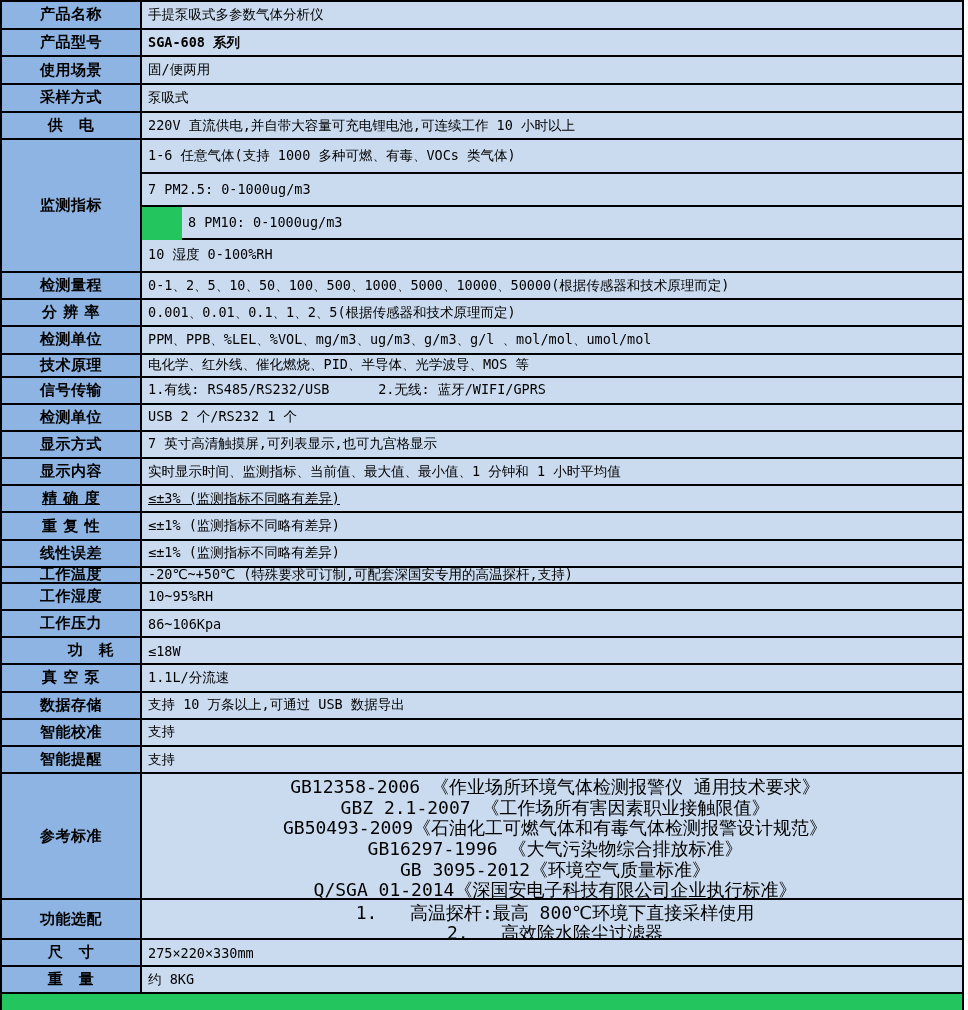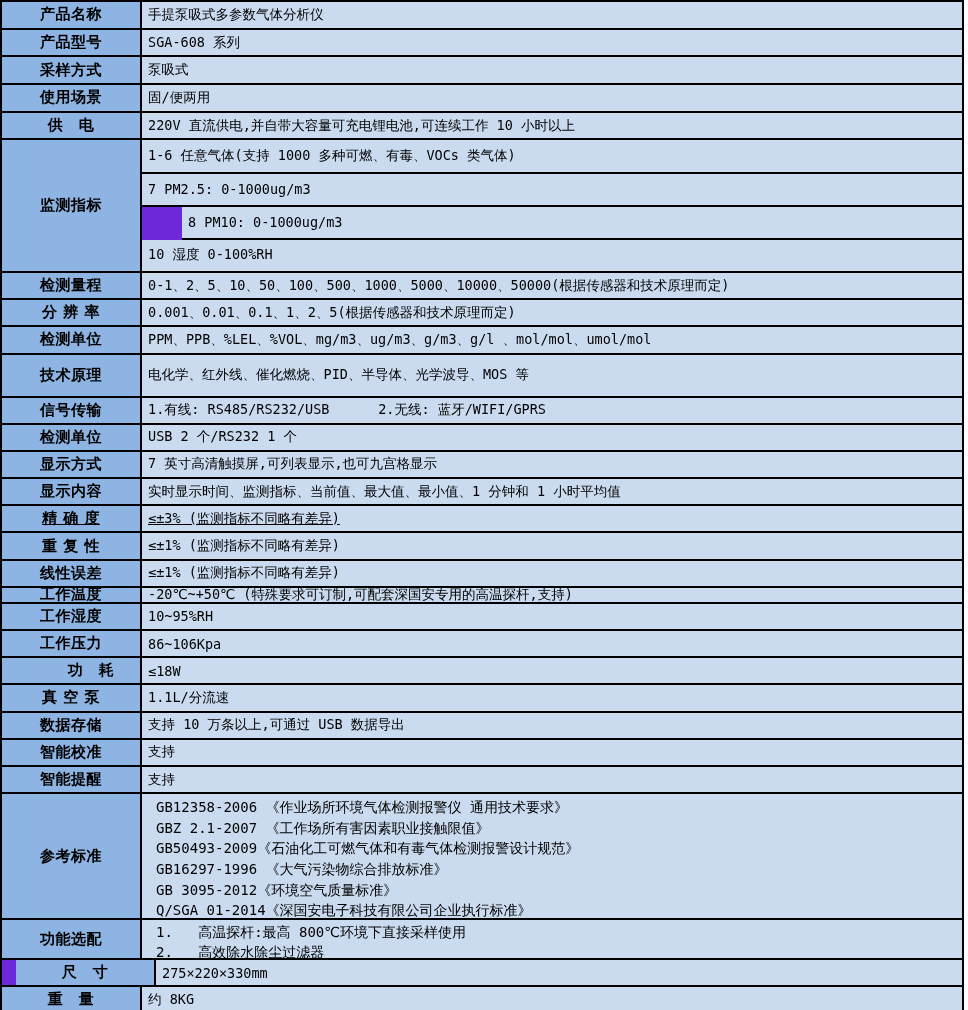--- a/index.html
+++ b/index.html
@@ -1,20 +1,20 @@
 <!DOCTYPE html>
 <html><head>
 <meta charset="utf-8">
 <style>
   html,body{margin:0;padding:0;background:#ffffff;}
   body{width:968px;height:1010px;overflow:hidden;font-family:"DejaVu Sans",sans-serif;color:#000;}
   .spec-table{
     width:964px;height:1010px;box-sizing:border-box;
     border-top:2px solid #000;border-left:2px solid #000;border-right:2px solid #f9a8d4;
-    background:#6d28d9;overflow:hidden;
+    background:#22c55e;overflow:hidden;
   }
   .row{display:flex;box-sizing:border-box;border-bottom:2px solid #000;}
   .label-cell{
     width:140px;flex:0 0 140px;box-sizing:border-box;border-right:2px solid #000;
     display:flex;align-items:center;justify-content:center;
     font-weight:bold;font-size:15px;letter-spacing:0.5px;white-space:pre;
   }
   .value-cell{
     flex:1;box-sizing:border-box;display:flex;align-items:center;
     padding-left:6px;font-size:13.5px;white-space:pre-wrap;
@@ -22,46 +22,47 @@
   }
   .sub-col{flex:1;display:flex;flex-direction:column;}
   .sub-row{
     flex:1;box-sizing:border-box;border-bottom:2px solid #000;
     display:flex;align-items:center;padding-left:6px;font-size:13.5px;white-space:pre-wrap;
     font-family:"DejaVu Sans Mono","DejaVu Sans",monospace;
   }
   .sub-row:last-child{border-bottom:none;}
   .lines-cell{
     flex:1;box-sizing:border-box;display:block;align-items:flex-start;
-    padding-left:14px;padding-top:3px;font-size:14px;white-space:pre-wrap;
+    padding-left:6px;padding-top:3px;font-size:18px;white-space:pre-wrap;
     font-family:"DejaVu Sans Mono","DejaVu Sans",monospace;
+    text-align:center;
   }
   .lines-cell .line{display:block;}
   .lh-ref .line{line-height:20.6px;}
   .lh-opt .line{line-height:19.2px;}
 </style>
 </head>
 <body>
 
 <div class="spec-table" id="spec-table" style="border-color: rgb(0, 0, 0);">
     <div class="row" style="height: 27.7px; border-bottom-color: rgb(0, 0, 0);">
       <div class="label-cell" style="background: rgb(141, 180, 226); border-right-color: rgb(0, 0, 0);">产品名称</div>
       <div class="value-cell" style="background: rgb(203, 219, 239);">手提泵吸式多参数气体分析仪</div>
     </div>
     <div class="row" style="height: 27.7px; border-bottom-color: rgb(0, 0, 0);">
       <div class="label-cell" style="background: rgb(141, 180, 226); border-right-color: rgb(0, 0, 0);">产品型号</div>
-      <div class="value-cell" style="background: rgb(203, 219, 239);">SGA-608 系列</div>
+      <div class="value-cell" style="background: rgb(203, 219, 239); font-weight: bold;">SGA-608 系列</div>
+    </div>
+    <div class="row" style="height: 27.7px; border-bottom-color: rgb(0, 0, 0);">
+      <div class="label-cell" style="background: rgb(141, 180, 226); border-right-color: rgb(0, 0, 0);">使用场景</div>
+      <div class="value-cell" style="background: rgb(203, 219, 239);">固/便两用</div>
     </div>
     <div class="row" style="height: 27.7px; border-bottom-color: rgb(0, 0, 0);">
       <div class="label-cell" style="background: rgb(141, 180, 226); border-right-color: rgb(0, 0, 0);">采样方式</div>
       <div class="value-cell" style="background: rgb(203, 219, 239);">泵吸式</div>
-    </div>
-    <div class="row" style="height: 27.7px; border-bottom-color: rgb(0, 0, 0);">
-      <div class="label-cell" style="background: rgb(141, 180, 226); border-right-color: rgb(0, 0, 0);">使用场景</div>
-      <div class="value-cell" style="background: rgb(203, 219, 239);">固/便两用</div>
     </div>
     <div class="row" style="height: 27.7px; border-bottom-color: rgb(0, 0, 0);">
       <div class="label-cell" style="background: rgb(141, 180, 226); border-right-color: rgb(0, 0, 0);">供　电</div>
       <div class="value-cell" style="background: rgb(203, 219, 239);">220V 直流供电,并自带大容量可充电锂电池,可连续工作 10 小时以上</div>
     </div>
     <div class="row" style="height: 132.5px; border-bottom-color: rgb(0, 0, 0);">
       <div class="label-cell" style="background: rgb(141, 180, 226); border-right-color: rgb(0, 0, 0);">监测指标</div>
       <div class="sub-col">
         <div class="sub-row" style="background: rgb(203, 219, 239); border-bottom-color: rgb(0, 0, 0);">1-6 任意气体(支持 1000 多种可燃、有毒、VOCs 类气体)</div>
         <div class="sub-row" style="background: rgb(203, 219, 239); border-bottom-color: rgb(0, 0, 0);">7 PM2.5: 0-1000ug/m3</div>
@@ -74,21 +75,21 @@
       <div class="value-cell" style="background: rgb(203, 219, 239);">0-1、2、5、10、50、100、500、1000、5000、10000、50000(根据传感器和技术原理而定)</div>
     </div>
     <div class="row" style="height: 27.2px; border-bottom-color: rgb(0, 0, 0);">
       <div class="label-cell" style="background: rgb(141, 180, 226); border-right-color: rgb(0, 0, 0);">分 辨 率</div>
       <div class="value-cell" style="background: rgb(203, 219, 239);">0.001、0.01、0.1、1、2、5(根据传感器和技术原理而定)</div>
     </div>
     <div class="row" style="height: 27.2px; border-bottom-color: rgb(0, 0, 0);">
       <div class="label-cell" style="background: rgb(141, 180, 226); border-right-color: rgb(0, 0, 0);">检测单位</div>
       <div class="value-cell" style="background: rgb(203, 219, 239);">PPM、PPB、%LEL、%VOL、mg/m3、ug/m3、g/m3、g/l 、mol/mol、umol/mol</div>
     </div>
-    <div class="row" style="height: 43px; border-bottom-color: rgb(0, 0, 0);">
+    <div class="row" style="height: 23px; border-bottom-color: rgb(0, 0, 0);">
       <div class="label-cell" style="background: rgb(141, 180, 226); border-right-color: rgb(0, 0, 0);">技术原理</div>
       <div class="value-cell" style="background: rgb(203, 219, 239);">电化学、红外线、催化燃烧、PID、半导体、光学波导、MOS 等</div>
     </div>
     <div class="row" style="height: 27.2px; border-bottom-color: rgb(0, 0, 0);">
       <div class="label-cell" style="background: rgb(141, 180, 226); border-right-color: rgb(0, 0, 0);">信号传输</div>
       <div class="value-cell" style="background: rgb(203, 219, 239);">1.有线: RS485/RS232/USB      2.无线: 蓝牙/WIFI/GPRS</div>
     </div>
     <div class="row" style="height: 27.2px; border-bottom-color: rgb(0, 0, 0);">
       <div class="label-cell" style="background: rgb(141, 180, 226); border-right-color: rgb(0, 0, 0);">检测单位</div>
       <div class="value-cell" style="background: rgb(203, 219, 239);">USB 2 个/RS232 1 个</div>
@@ -146,21 +147,21 @@
       <div class="value-cell" style="background: rgb(203, 219, 239);">支持</div>
     </div>
     <div class="row" style="height: 126.3px; border-bottom-color: rgb(0, 0, 0);">
       <div class="label-cell" style="background: rgb(141, 180, 226); border-right-color: rgb(0, 0, 0);">参考标准</div>
       <div class="lines-cell lh-ref" style="background: rgb(203, 219, 239);"><span class="line">GB12358-2006 《作业场所环境气体检测报警仪 通用技术要求》</span><span class="line">GBZ 2.1-2007 《工作场所有害因素职业接触限值》</span><span class="line">GB50493-2009《石油化工可燃气体和有毒气体检测报警设计规范》</span><span class="line">GB16297-1996 《大气污染物综合排放标准》</span><span class="line">GB 3095-2012《环境空气质量标准》</span><span class="line">Q/SGA 01-2014《深国安电子科技有限公司企业执行标准》</span></div>
     </div>
     <div class="row" style="height: 39.5px; border-bottom-color: rgb(0, 0, 0);">
       <div class="label-cell" style="background: rgb(141, 180, 226); border-right-color: rgb(0, 0, 0);">功能选配</div>
       <div class="lines-cell lh-opt" style="background: rgb(203, 219, 239);"><span class="line">1.   高温探杆:最高 800℃环境下直接采样使用</span><span class="line">2.   高效除水除尘过滤器</span></div>
     </div>
-    <div class="row" style="height: 27.2px; border-bottom-color: rgb(0, 0, 0); padding-left: 14px;">
+    <div class="row" style="height: 27.2px; border-bottom-color: rgb(0, 0, 0);">
       <div class="label-cell" style="background: rgb(141, 180, 226); border-right-color: rgb(0, 0, 0);">尺　寸</div>
       <div class="value-cell" style="background: rgb(203, 219, 239);">275×220×330mm</div>
     </div>
     <div class="row" style="height: 27.2px; border-bottom-color: rgb(0, 0, 0);">
       <div class="label-cell" style="background: rgb(141, 180, 226); border-right-color: rgb(0, 0, 0);">重　量</div>
       <div class="value-cell" style="background: rgb(203, 219, 239);">约 8KG</div>
     </div>
   </div>
 
 </body></html>

